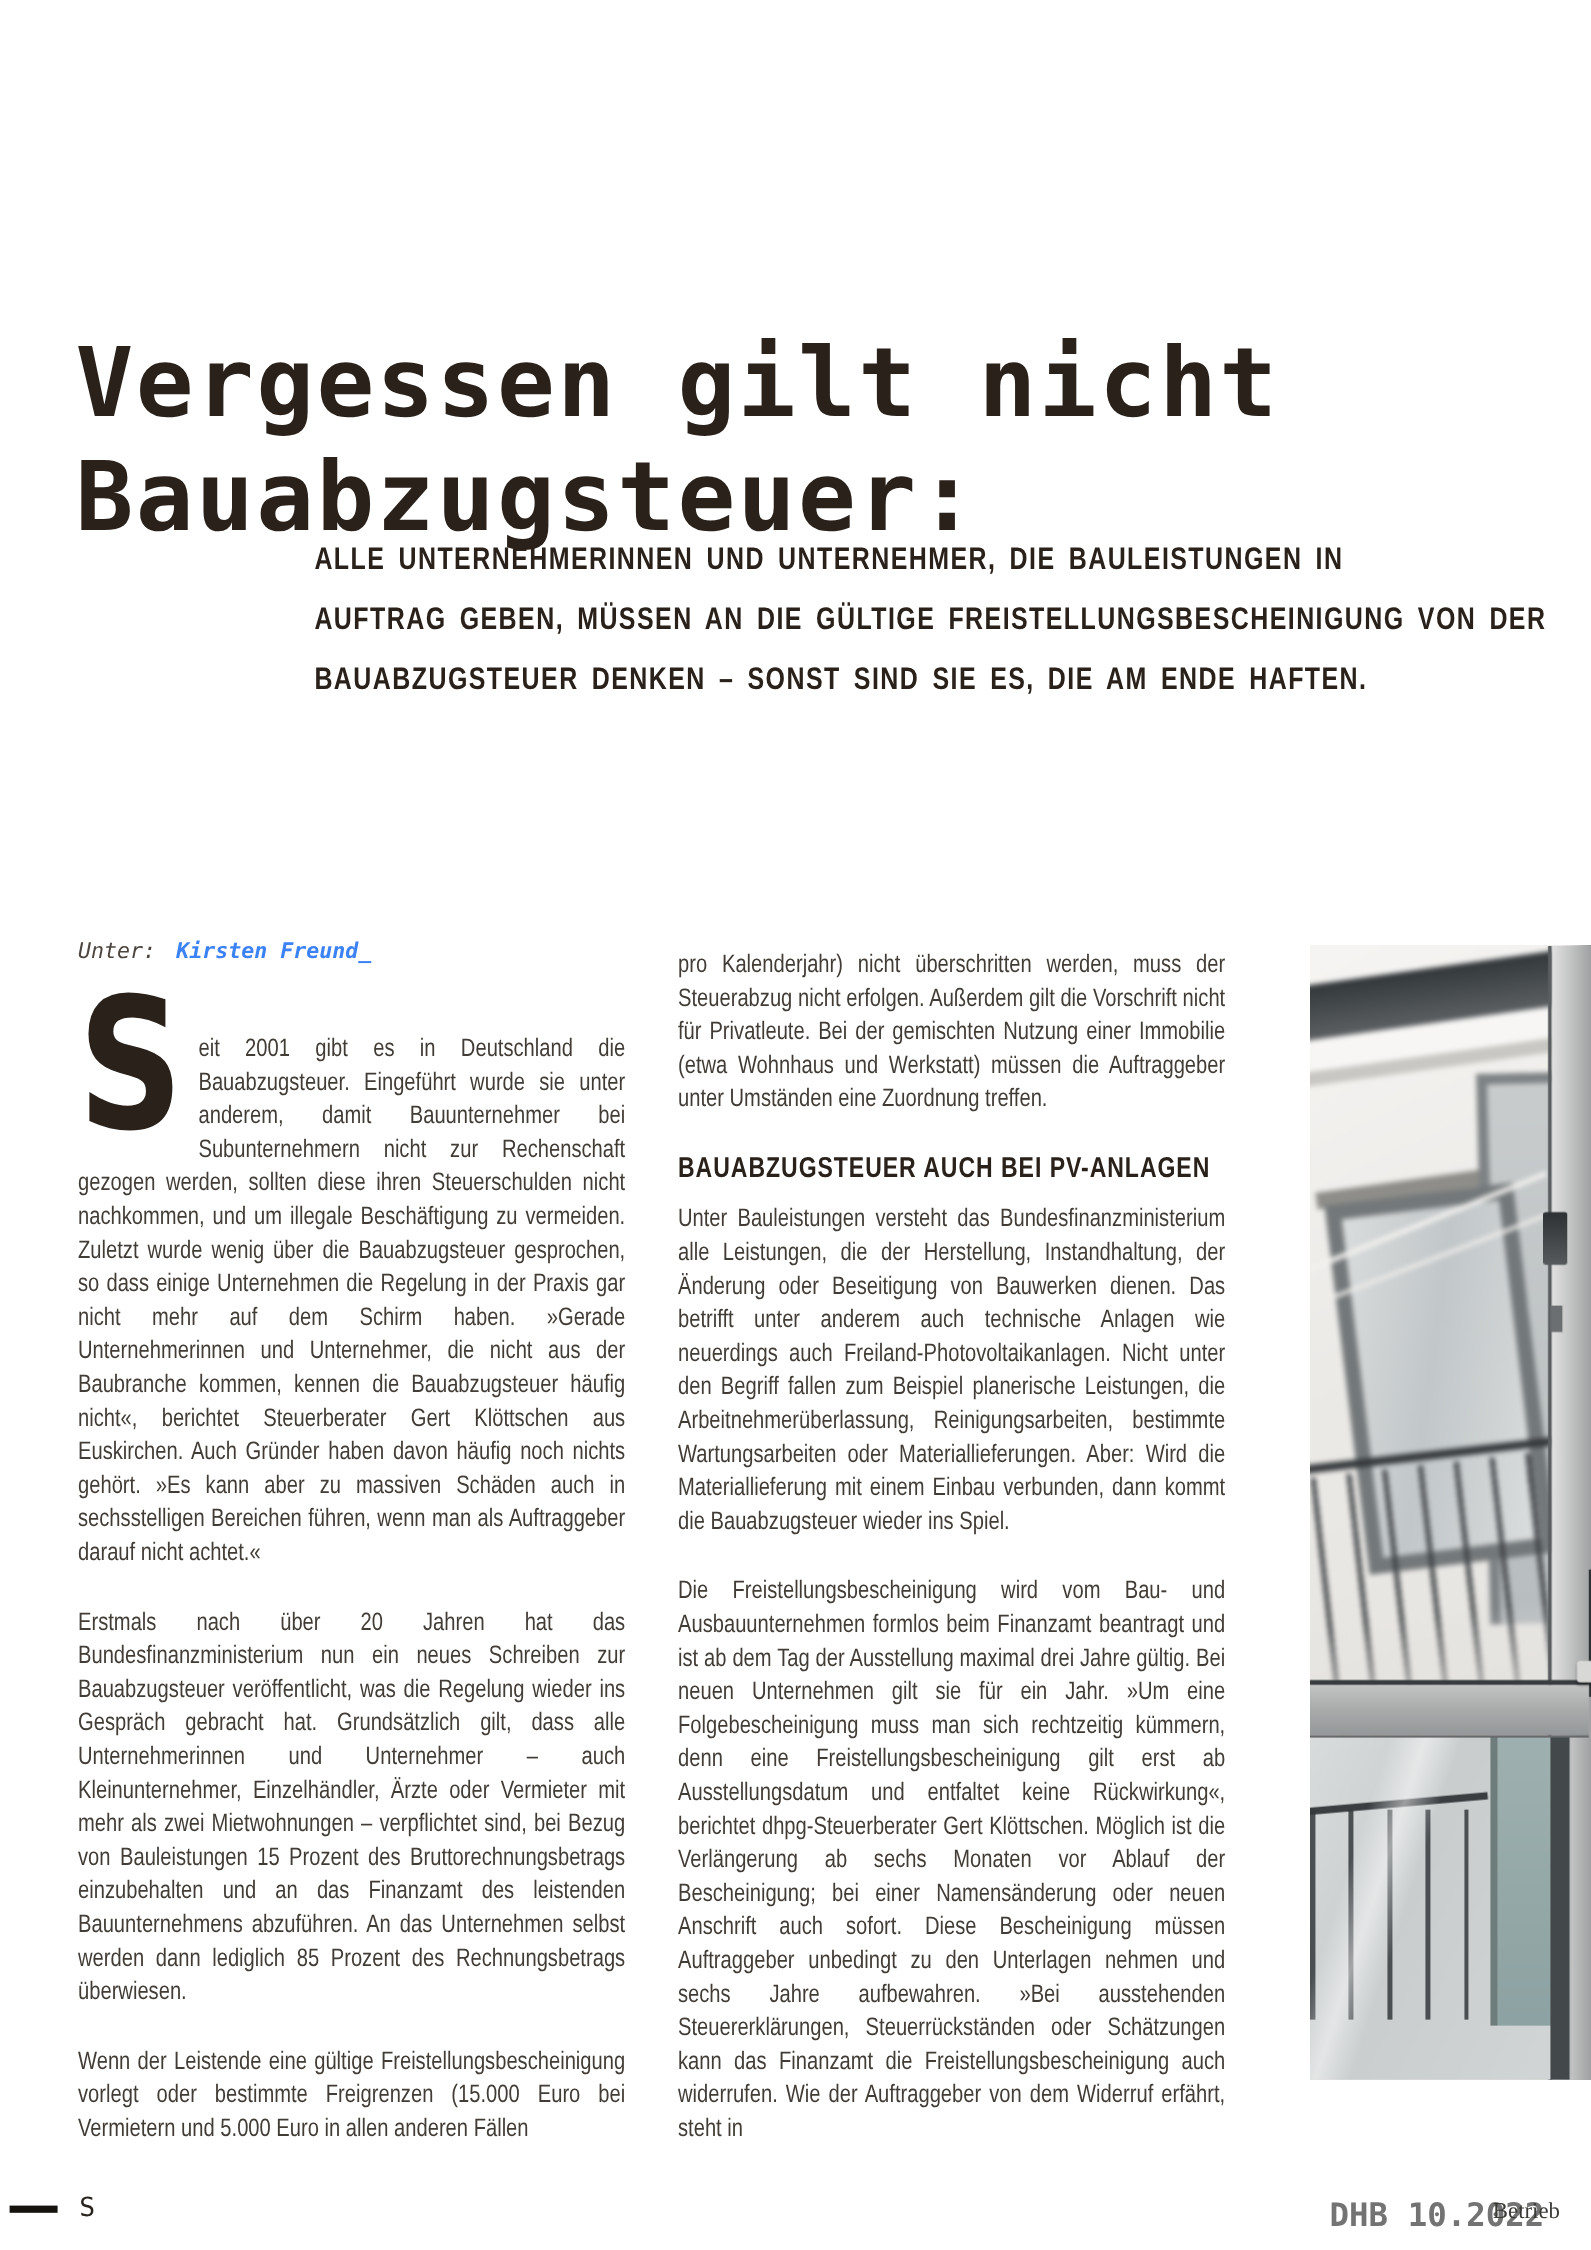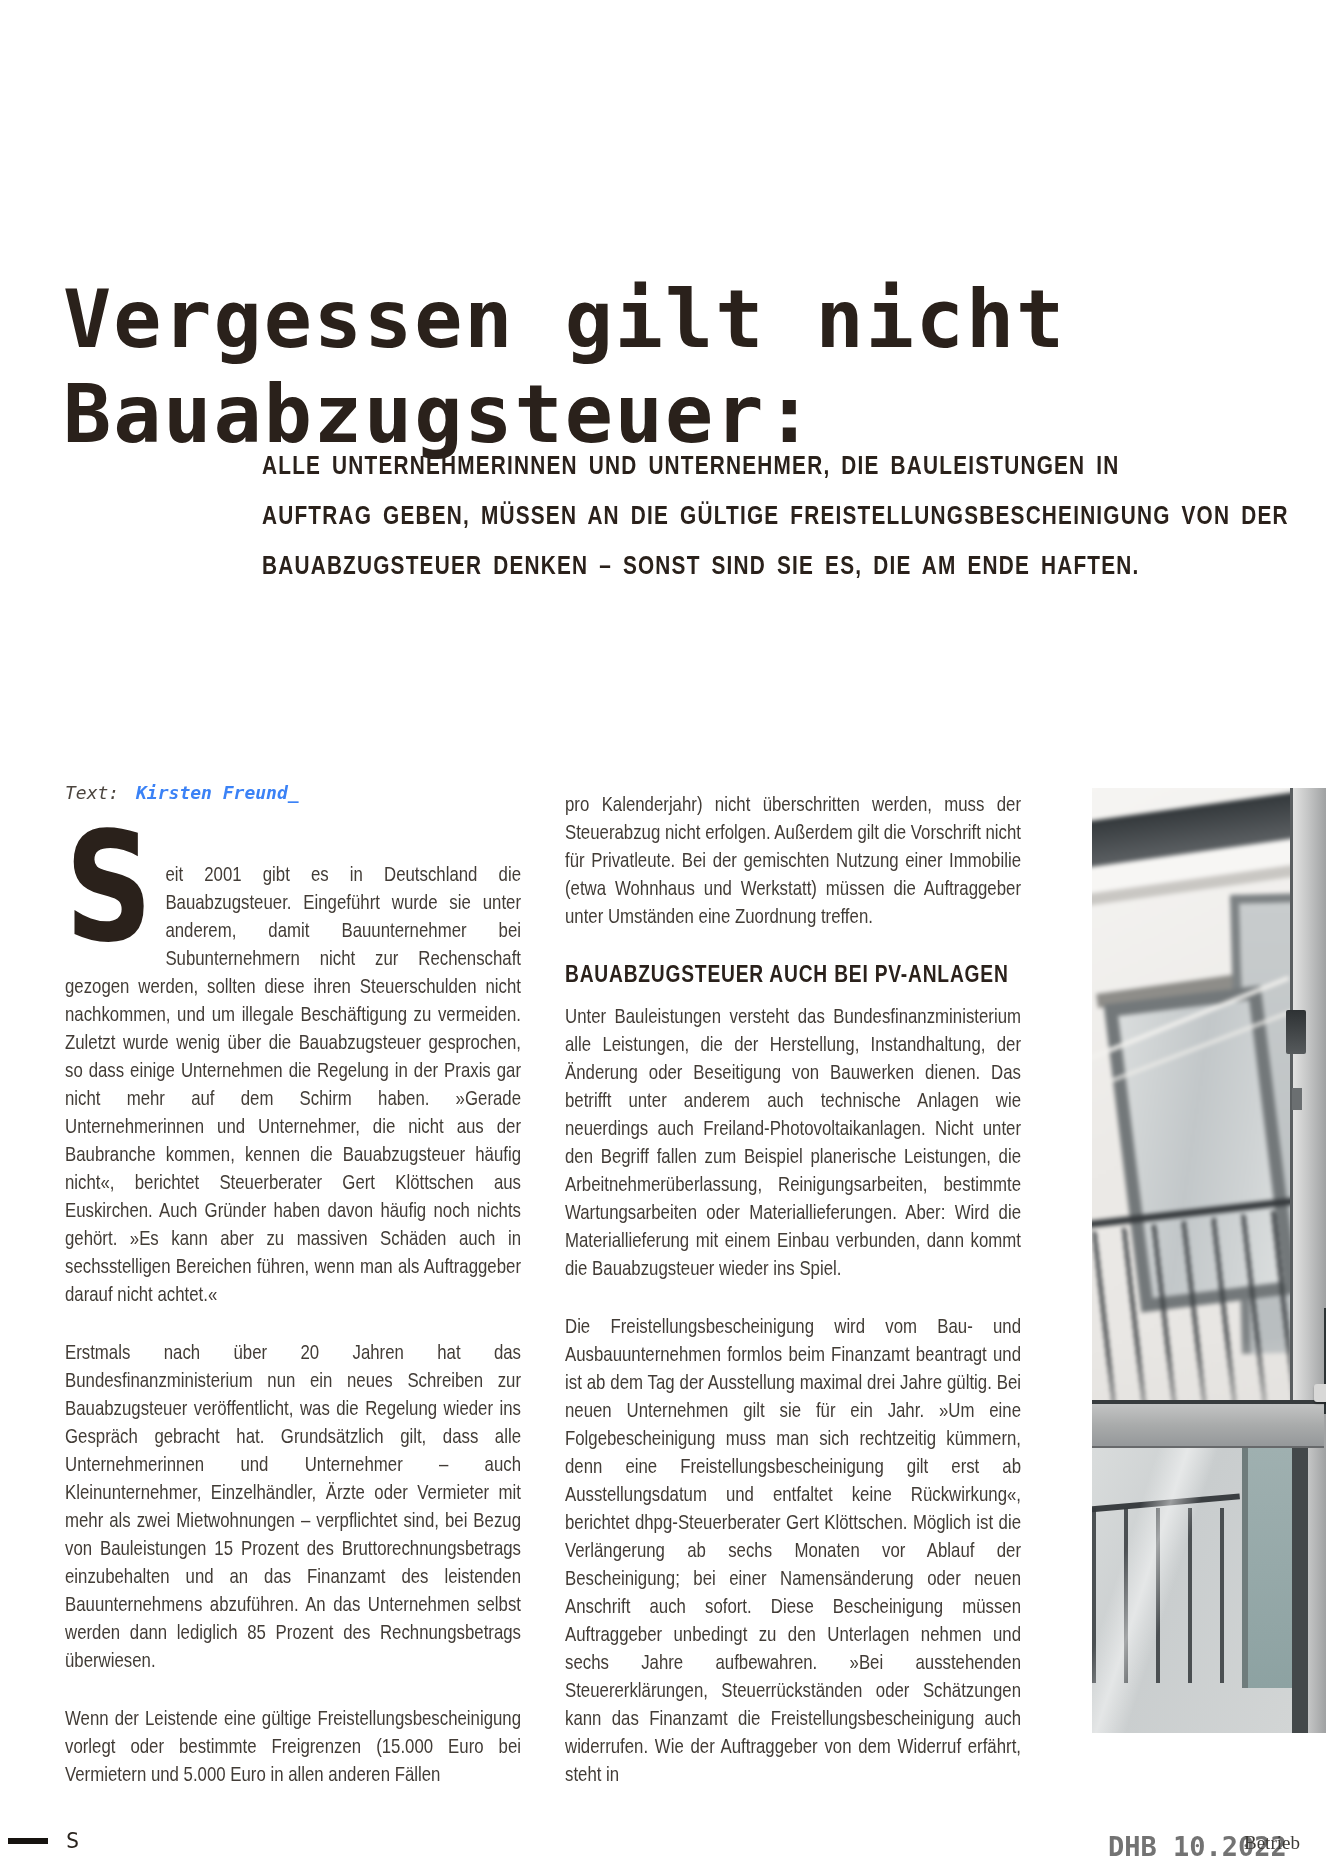--- a/index.html
+++ b/index.html
@@ -109,21 +109,21 @@
     <span class="t-line">Bauabzugsteuer:</span>
   </h1>
 
   <div class="standfirst">
     <span class="sf-line">ALLE UNTERNEHMERINNEN UND UNTERNEHMER, DIE BAULEISTUNGEN IN</span>
     <span class="sf-line">AUFTRAG GEBEN, MÜSSEN AN DIE GÜLTIGE FREISTELLUNGSBESCHEINIGUNG VON DER</span>
     <span class="sf-line">BAUABZUGSTEUER DENKEN – SONST SIND SIE ES, DIE AM ENDE HAFTEN.</span>
   </div>
 
   <div class="byline">
-    <span class="by-label">Text:</span>
+    <span class="by-label">Unter:</span>
     <span class="by-author">Kirsten Freund_</span>
   </div>
 
   <div class="col col-left">
     <p><span class="dropcap">S</span><span>eit 2001 gibt es in Deutschland die Bauabzugsteuer. Eingeführt wurde sie unter anderem, damit Bauunternehmer bei Subunternehmern nicht zur Rechenschaft gezogen werden, sollten diese ihren Steuerschulden nicht nachkommen, und um illegale Beschäftigung zu vermeiden. Zuletzt wurde wenig über die Bauabzugsteuer gesprochen, so dass einige Unternehmen die Regelung in der Praxis gar nicht mehr auf dem Schirm haben. »Gerade Unternehmerinnen und Unternehmer, die nicht aus der Baubranche kommen, kennen die Bauabzugsteuer häufig nicht«, berichtet Steuerberater Gert Klöttschen aus Euskirchen. Auch Gründer haben davon häufig noch nichts gehört. »Es kann aber zu massiven Schäden auch in sechsstelligen Bereichen führen, wenn man als Auftraggeber darauf nicht achtet.«</span></p>
     <p>Erstmals nach über 20 Jahren hat das Bundesfinanzministerium nun ein neues Schreiben zur Bauabzugsteuer veröffentlicht, was die Regelung wieder ins Gespräch gebracht hat. Grundsätzlich gilt, dass alle Unternehmerinnen und Unternehmer – auch Kleinunternehmer, Einzelhändler, Ärzte oder Vermieter mit mehr als zwei Mietwohnungen – verpflichtet sind, bei Bezug von Bauleistungen 15 Prozent des Bruttorechnungsbetrags einzubehalten und an das Finanzamt des leistenden Bauunternehmens abzuführen. An das Unternehmen selbst werden dann lediglich 85 Prozent des Rechnungsbetrags überwiesen.</p>
     <p>Wenn der Leistende eine gültige Freistellungsbescheinigung vorlegt oder bestimmte Freigrenzen (15.000 Euro bei Vermietern und 5.000 Euro in allen anderen Fällen</p>
   </div>
 
   <div class="col col-right">

